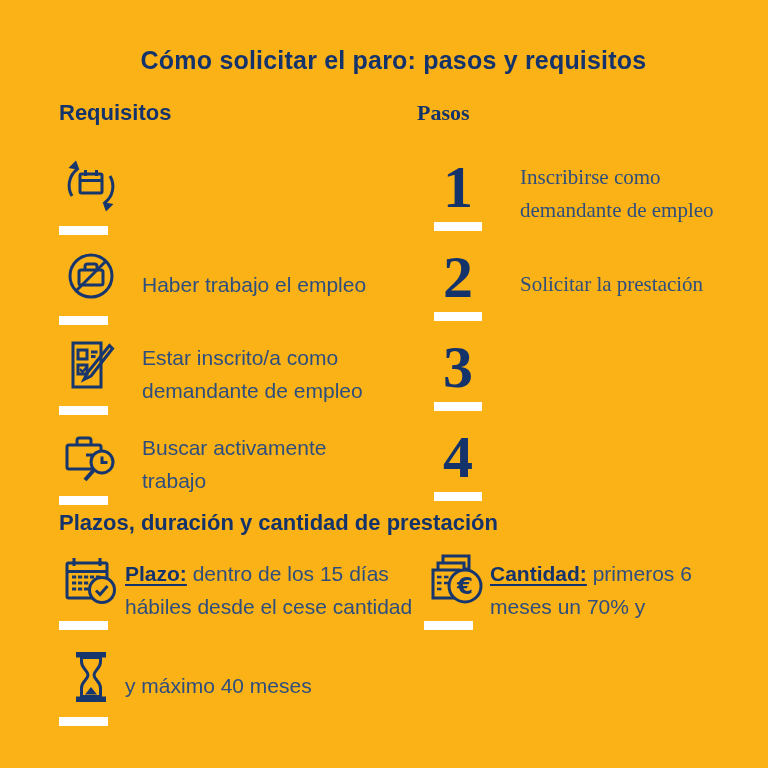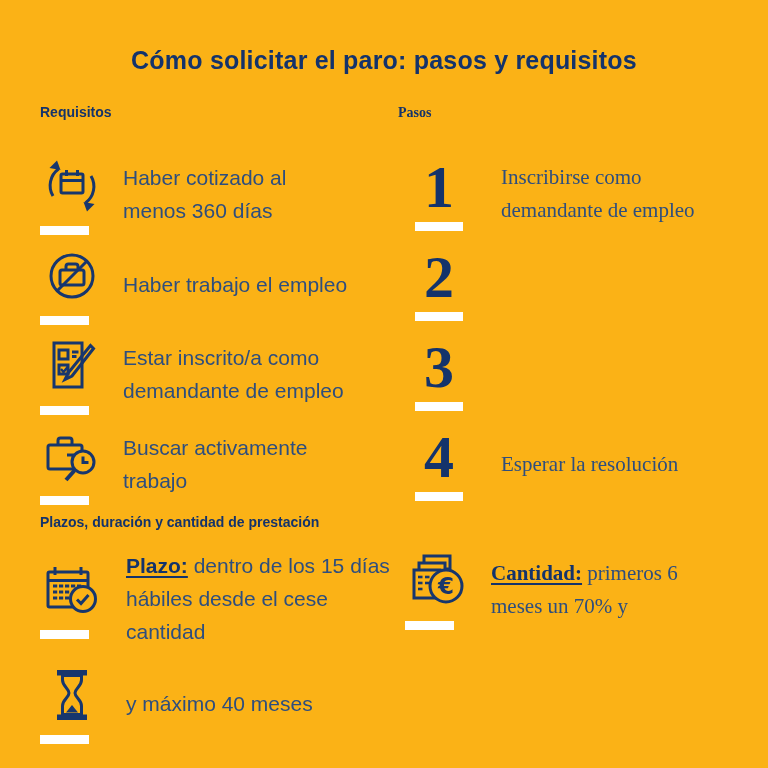--- a/index.html
+++ b/index.html
@@ -1,30 +1,30 @@
 <!DOCTYPE html>
 <html><head>
 <meta charset="utf-8">
 <style>
   html,body { margin:0; padding:0; }
   body { font-family:"Liberation Sans", sans-serif; }
   .page {
     position:relative; width:768px; height:768px; overflow:hidden;
-    background:#FBB216; box-sizing:border-box; padding:46px 40px 0 40px;
+    background:#FBB216; box-sizing:border-box; padding:46px 40px 0 59px;
     color:#17366D;
   }
   .title {
     margin:0; text-align:center; font-size:25px; font-weight:bold;
     color:#14336B; letter-spacing:.2px;
   }
   .columns { display:flex; margin-top:24px; }
   .col-req   { width:358px; flex:0 0 358px; }
   .col-steps { flex:1;font-family:Liberation Serif, serif; }
   h2.sec {
-    margin:0; font-size:14px; font-weight:bold; color:#14336B; line-height:27px;
+    margin:0; font-size:22px; font-weight:bold; color:#14336B; line-height:27px;
   }
   .rows { margin-top:23px; }
   .row { display:flex; align-items:center; height:90px; }
   .iconblock { width:64px; flex:0 0 64px; display:flex; flex-direction:column; }
   .iconblock svg { display:block; }
   .bar { width:49px; height:9px; background:#FFFFFF; margin-top:8px; }
   .rowtext {
     margin-left:19px; font-size:21px; line-height:33px; color:#2E4E7E;
   }
   .line { display:block; }
@@ -36,22 +36,22 @@
     text-align:center;
   }
   .numblock .bar { margin-top:6px; width:48px; }
   .col-steps .rowtext { margin-left:37px; }
   
   .details-heading { margin-top:13px; }
   .details { display:flex; margin-top:13px; }
   .dcol-left  { width:365px; flex:0 0 365px; }
   .dcol-right { flex:1; }
   .drow { display:flex; align-items:center; margin-bottom:15px; }
-  .drow .rowtext { margin-left:22px; }
-  .dcol-right .drow .rowtext { max-width:235px;font-family:Liberation Serif, serif; }
+  .drow .rowtext { margin-left:2px; }
+  .dcol-right .drow .rowtext { max-width:235px; }
   .lbl {
     font-weight:bold; color:#14336B; text-decoration:underline;
     text-underline-offset:3px; text-decoration-thickness:2px;
   }
 </style>
 </head>
 <body>
 
 <div class="page">
 
@@ -73,24 +73,20 @@
                 <line x1="37.5" y1="16" x2="37.5" y2="22"></line>
                 <path d="M13,42 A20.5,20.5 0 0 1 18.5,15"></path>
                 <path d="M51,22 A20.5,20.5 0 0 1 45.5,49"></path>
               </g>
               <g fill="#17366D" stroke="none">
                 <path d="M20.5,16 L9.5,14 L17,6.5 Z"></path>
                 <path d="M43.5,48 L54.5,50 L47,57.5 Z"></path>
               </g>
             </svg>
             <div class="bar"></div>
-          </div>
-          <div class="rowtext">
-            <span class="line">Haber cotizado al</span>
-            <span class="line">menos 360 días</span>
           </div>
         </div>
 
         <div class="row">
           <div class="iconblock">
             <svg width="64" height="64" viewBox="0 0 64 64">
               <g stroke="#17366D" stroke-width="3" fill="none">
                 <rect x="20" y="26" width="24" height="15" rx="2"></rect>
                 <path d="M26,26 v-3.5 a2.5,2.5 0 0 1 2.5,-2.5 h7 a2.5,2.5 0 0 1 2.5,2.5 v3.5"></path>
                 <circle cx="32" cy="32" r="21"></circle>
@@ -161,37 +157,37 @@
             <span class="line">Inscribirse como</span>
             <span class="line">demandante de empleo</span>
           </div>
         </div>
 
         <div class="row">
           <div class="iconblock numblock">
             <div class="stepnum">2</div>
             <div class="bar"></div>
           </div>
+          <div class="rowtext">
+            <span class="line">Solicitar la prestación</span>
+            <span class="line"></span>
+          </div>
         </div>
 
         <div class="row">
           <div class="iconblock numblock">
             <div class="stepnum">3</div>
             <div class="bar"></div>
           </div>
         </div>
 
         <div class="row">
           <div class="iconblock numblock">
             <div class="stepnum">4</div>
             <div class="bar"></div>
-          </div>
-          <div class="rowtext">
-            <span class="line">Esperar la resolución</span>
-            <span class="line"></span>
           </div>
         </div>
 
       </div>
     </section>
   </div>
 
   <h2 class="sec details-heading">Plazos, duración y cantidad de prestación</h2>
 
   <div class="details">

